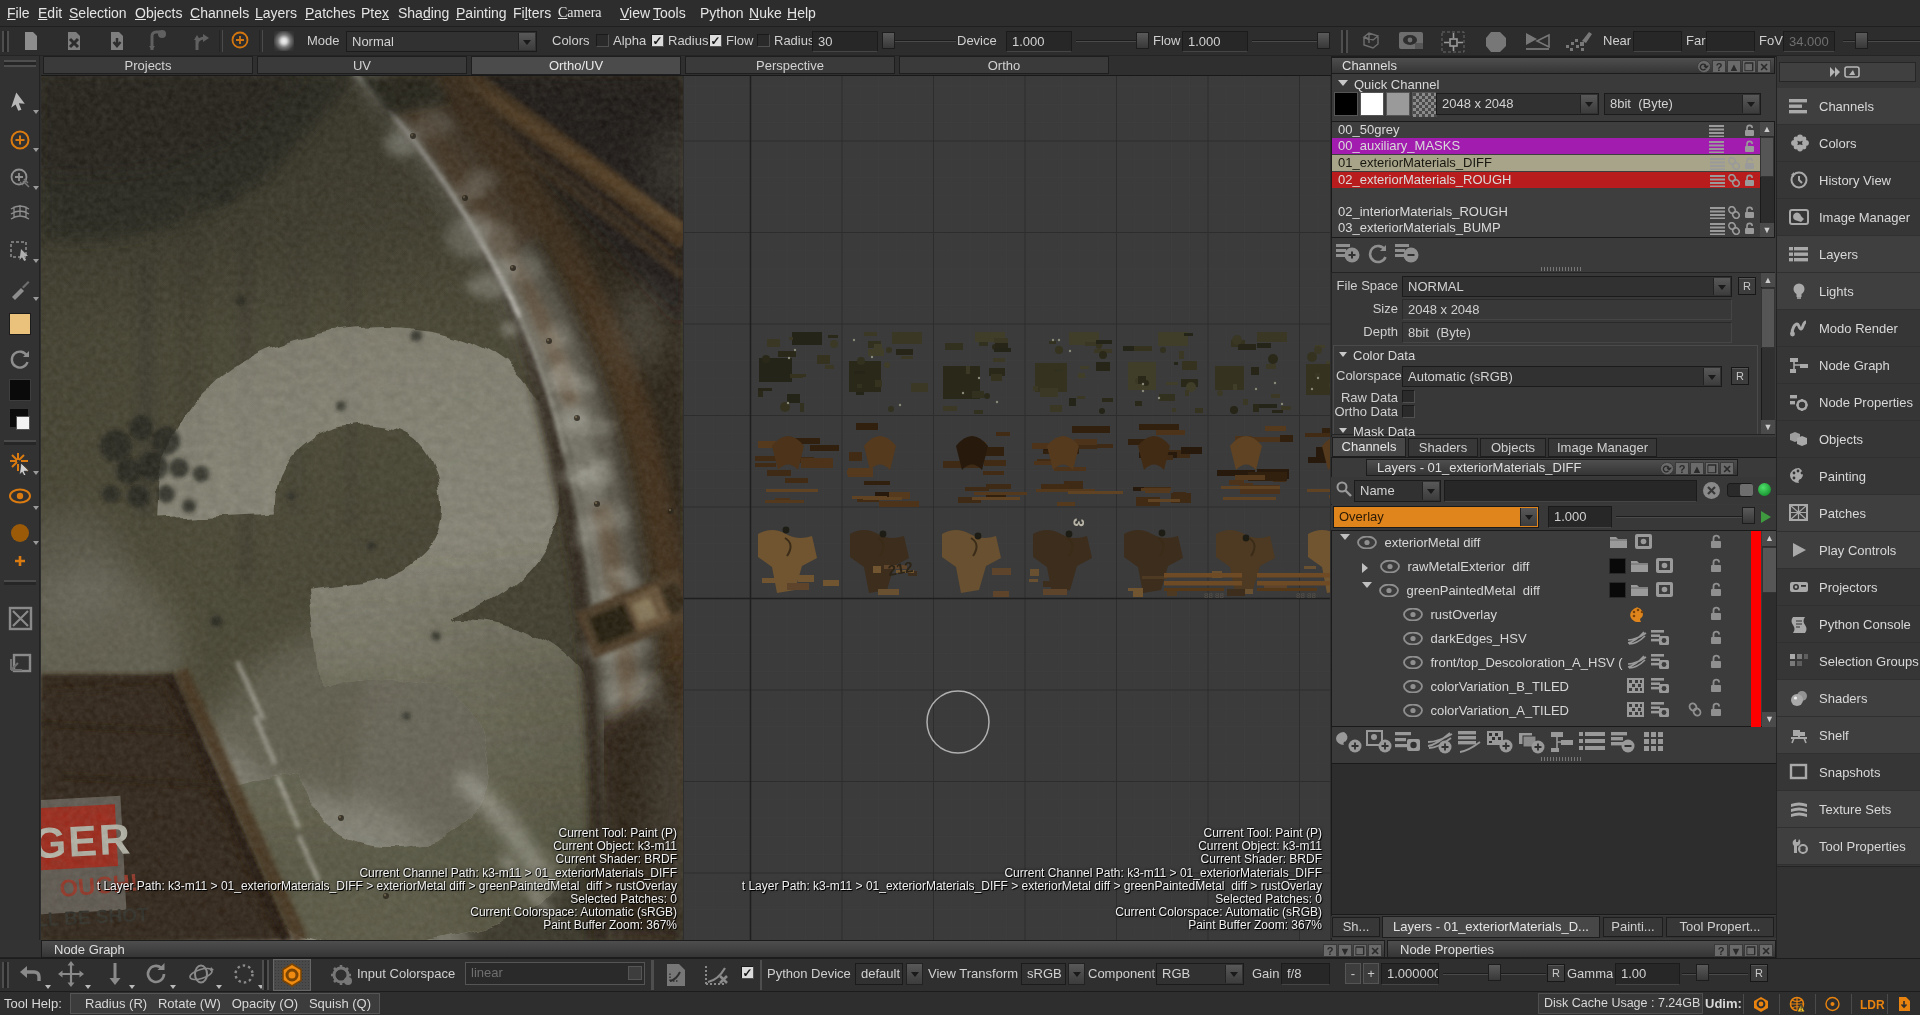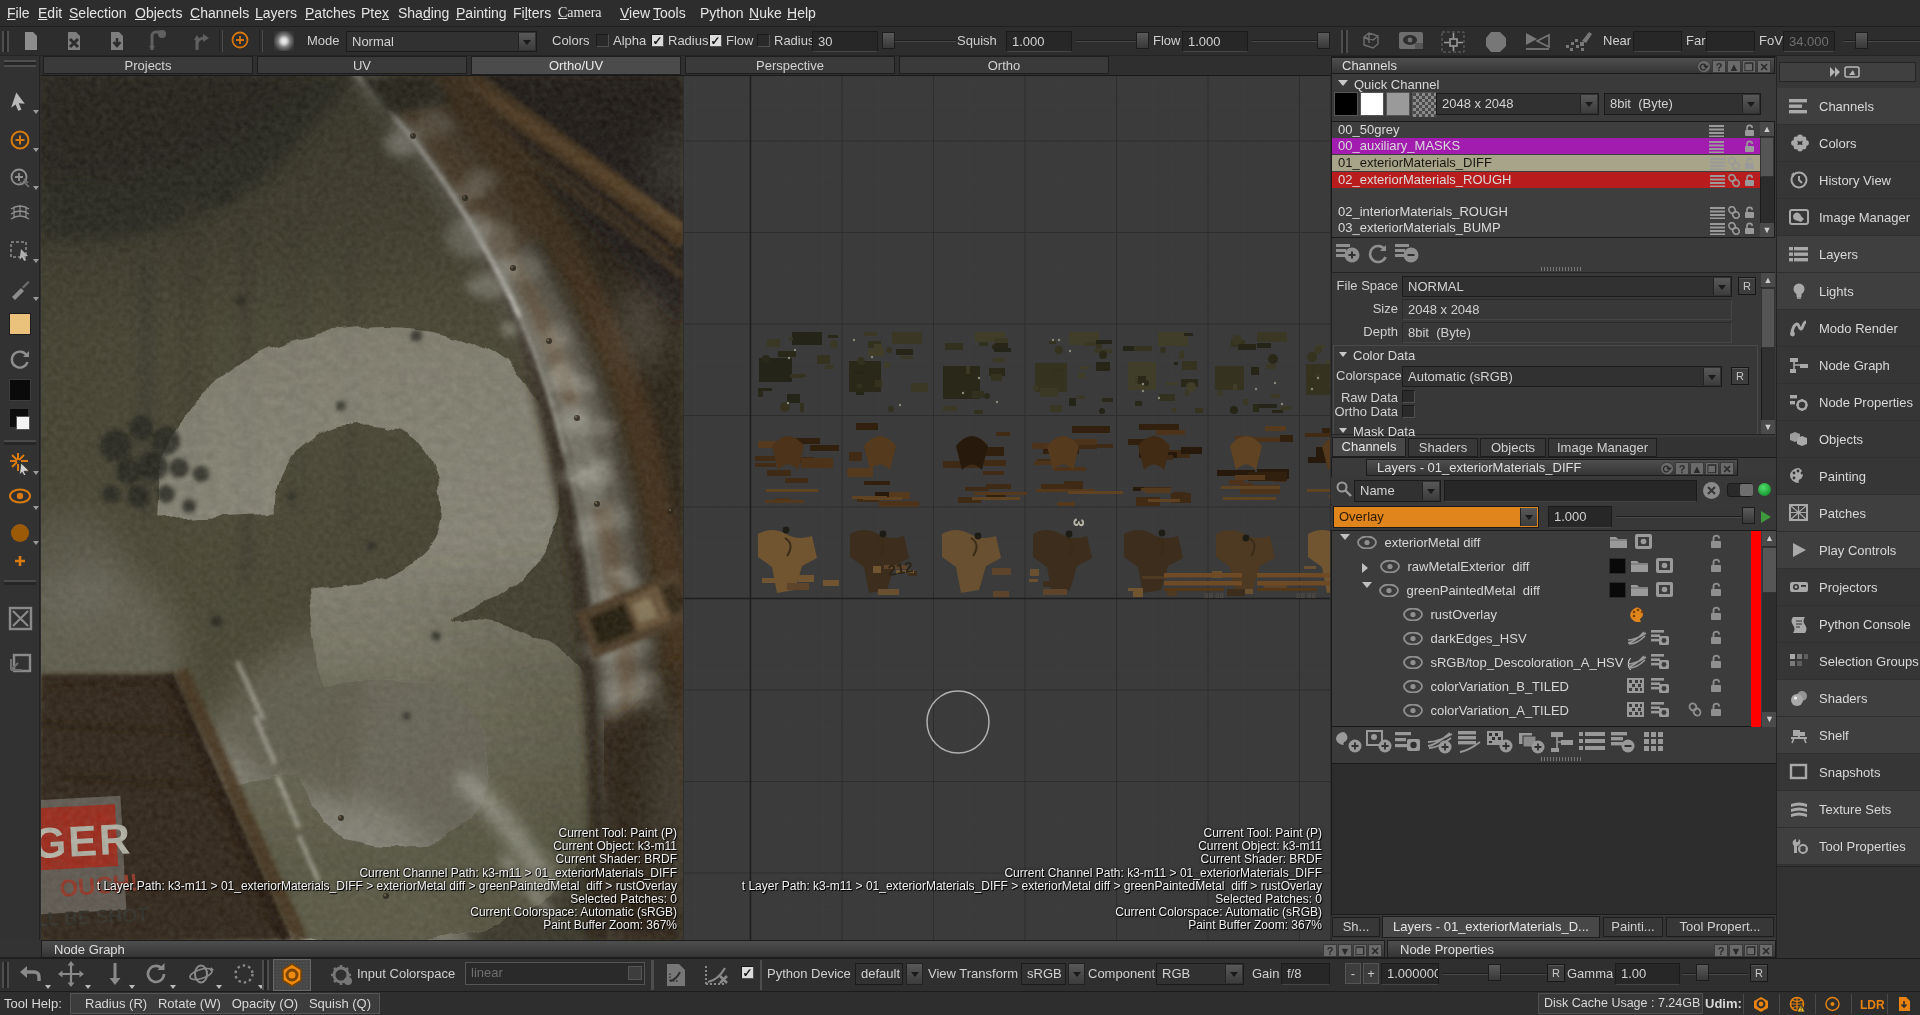--- a/index.html
+++ b/index.html
@@ -91,21 +91,21 @@
 <div class="abs lbl" style="left:613px;top:33px;">Alpha</div>
 <div class="abs cb on" style="left:651px;top:34px;">✓</div>
 <div class="abs lbl" style="left:668px;top:33px;">Radius</div>
 <div class="abs cb on" style="left:709px;top:34px;">✓</div>
 <div class="abs lbl" style="left:726px;top:33px;">Flow</div>
 <div class="abs cb" style="left:757px;top:34px;"></div>
 <div class="abs lbl" style="left:774px;top:33px;">Radius</div>
 <div class="abs fld" style="left:812px;top:31px;width:66px;height:21px;">30</div>
 <div class="abs sline" style="left:884px;top:40px;width:72px;"></div>
 <div class="abs shandle" style="left:882px;top:32px;"></div>
-<div class="abs lbl" style="left:957px;top:33px;">Squish</div>
+<div class="abs lbl" style="left:957px;top:33px;">Device</div>
 <div class="abs fld" style="left:1006px;top:31px;width:66px;height:21px;">1.000</div>
 <div class="abs sline" style="left:1076px;top:40px;width:72px;"></div>
 <div class="abs shandle" style="left:1136px;top:32px;"></div>
 <div class="abs lbl" style="left:1153px;top:33px;">Flow</div>
 <div class="abs fld" style="left:1182px;top:31px;width:66px;height:21px;">1.000</div>
 <div class="abs sline" style="left:1252px;top:40px;width:77px;"></div>
 <div class="abs shandle" style="left:1317px;top:32px;"></div>
 <div class="abs hgrip" style="left:1341px;top:30px;height:23px;"></div>
 <div class="abs" style="left:1357px;top:30px;width:26px;height:23px;"><svg width="26" height="23" viewBox="0 0 26 23">
       <path d="M7 7l5-4 9 3-5 4zM7 7l5 3m0-7v10m9-6v7l-5 4-9-3V7" stroke="#6e6e6e" stroke-width="1.4" fill="none"></path>
@@ -1064,21 +1064,21 @@
           </g>
           <rect x="8" y="6" width="10" height="9" rx="1.5" fill="#9a9a9a"></rect>
           <circle cx="13" cy="10.5" r="2.4" fill="#3c3c3c"></circle>
         </svg></span></span><span style="position:absolute;left:378px;top:0;"><svg width="13" height="15" style="vertical-align:-2px">
         <rect x="1" y="7" width="10" height="7" rx="1" fill="#8f8f8f"></rect>
         <path d="M3.5 7V4.5a2.8 2.8 0 015.6 0" fill="none" stroke="#8f8f8f" stroke-width="1.8"></path>
       </svg></span></div>
 <div class="abs lrow" style="left:1332px;top:651px;width:428px;"><span style="display:inline-block;width:52px;"></span><span style="display:inline-block;width:12px;"></span>&nbsp;&nbsp;<svg width="20" height="13" style="vertical-align:-2px">
       <ellipse cx="10" cy="6.5" rx="9" ry="6" fill="none" stroke="#8f8f8f" stroke-width="1.8"></ellipse>
       <circle cx="10" cy="6.5" r="2.6" fill="#8f8f8f"></circle>
-    </svg>&nbsp;&nbsp;<span>sRGB/top_Descoloration_A_HSV (</span><span style="position:absolute;left:277px;top:0;"><span style="margin-left:18px"><svg width="20" height="15" style="vertical-align:-2px">
+    </svg>&nbsp;&nbsp;<span>front/top_Descoloration_A_HSV (</span><span style="position:absolute;left:277px;top:0;"><span style="margin-left:18px"><svg width="20" height="15" style="vertical-align:-2px">
           <path d="M1 13Q8 12 17 2M1 10Q9 10 19 3M2 14Q10 14 18 6" stroke="#9a9a9a" stroke-width="1.6" fill="none"></path>
         </svg>&nbsp;<svg width="19" height="16" style="vertical-align:-3px">
           <g fill="#9a9a9a">
             <rect x="0" y="0" width="13" height="2.6"></rect>
             <rect x="0" y="4.4" width="9" height="2.6"></rect>
             <rect x="0" y="8.8" width="13" height="2.6"></rect>
           </g>
           <rect x="8" y="6" width="10" height="9" rx="1.5" fill="#9a9a9a"></rect>
           <circle cx="13" cy="10.5" r="2.4" fill="#3c3c3c"></circle>
         </svg></span></span><span style="position:absolute;left:378px;top:0;"><svg width="13" height="15" style="vertical-align:-2px">

